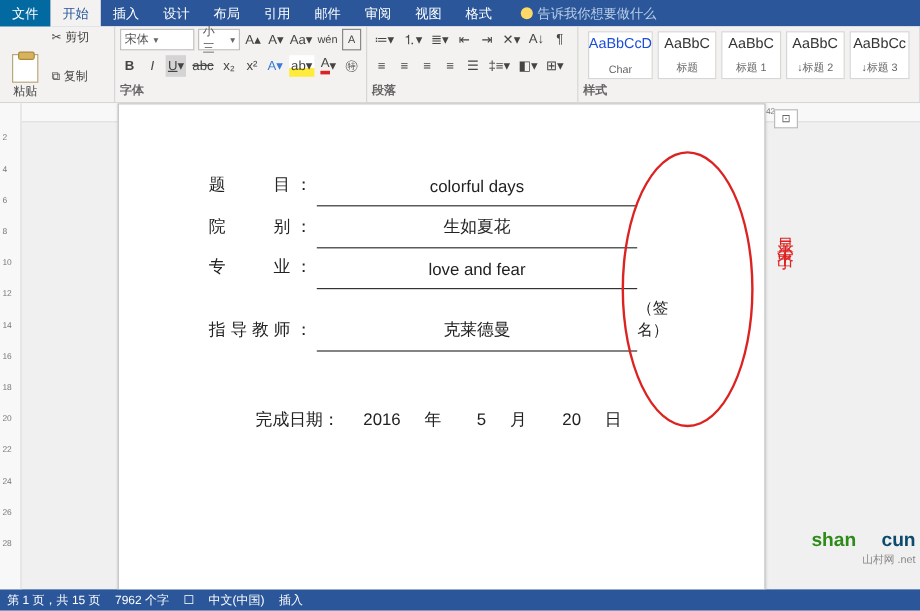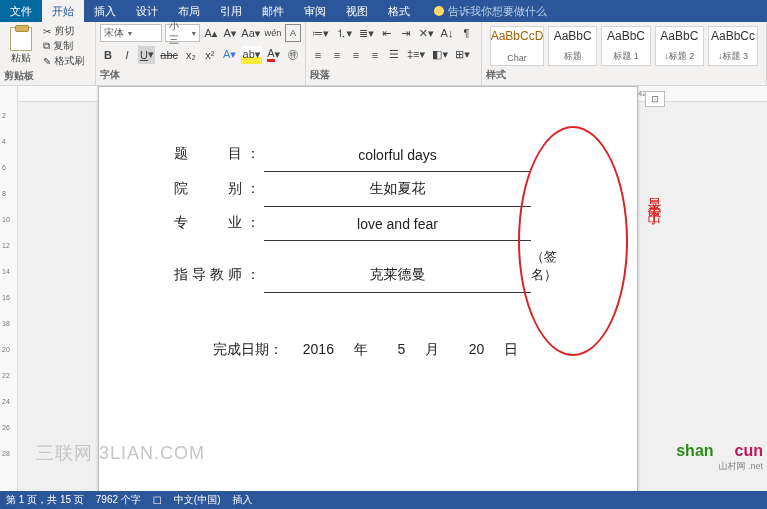--- a/index.html
+++ b/index.html
@@ -13,38 +13,38 @@
   .tabstrip .tab.fmt { color: #fff; }
   .tabstrip .tell { color: #b9cde6; display: flex; align-items: center; gap: 4px; padding-left: 14px; }
   .tabstrip .bulb { width: 10px; height: 10px; border-radius: 50%; background: #ffd966; display: inline-block; }
 
   
   .ribbon { height: 64px; background: #f3f2f1; border-bottom: 1px solid #d6d6d6; display: flex; }
   .group { border-right: 1px solid #d6d6d6; padding: 2px 4px; display: flex; flex-direction: column; justify-content: space-between; }
   .group-title { text-align: left; font-size: 10px; color: #666; padding: 1px 0; font-weight: bold; }
   .group .row { display: flex; align-items: center; gap: 3px; }
 
-  .clip-col { display: flex; flex-direction: column; gap: 1px; font-size: 10px; }
+  .clip-col { display: flex; flex-direction: column; gap: 19px; font-size: 10px; }
   .clip-item { display: flex; align-items: center; gap: 3px; color: #444; cursor: pointer; padding: 0 2px; }
   .paste-btn { display: flex; flex-direction: column; align-items: center; width: 34px; cursor: pointer; font-size: 10px; color: #444; }
   .paste-ico { width: 22px; height: 24px; background: #fff; border: 1px solid #b8a77a; position: relative; }
   .paste-ico::before { content: ""; position: absolute; top: -3px; left: 4px; width: 12px; height: 5px; background: #d8b25c; border: 1px solid #a78a3a; border-radius: 2px; }
 
   .combo { height: 18px; border: 1px solid #c0c0c0; background: #fff; display: flex; align-items: center; padding: 0 3px; font-size: 10px; color: #555; }
   .combo .arrow { margin-left: 4px; font-size: 8px; color: #666; }
 
   .btn { height: 18px; min-width: 16px; display: flex; align-items: center; justify-content: center; cursor: pointer; padding: 0 2px; color: #444; font-size: 11px; }
   .btn b { font-weight: bold; }
   .btn .u { text-decoration: underline; }
 
   .styles-bar { display: flex; gap: 4px; align-items: center; overflow: hidden; padding: 2px 4px 0; }
   .style-tile { width: 54px; height: 40px; border: 1px solid #d6d6d6; background: #fff; display: flex; flex-direction: column; align-items: center; justify-content: space-between; padding: 2px; cursor: pointer; }
   .style-tile .prev { font-size: 12px; color: #333; }
   .style-tile .lbl { font-size: 9px; color: #666; }
-  .style-tile.blue .prev { color: #a16207; }
+  .style-tile.blue .prev { color: #1d4ed8; }
 
   .scissors::before { content: "✂"; font-size: 10px; }
   .copy::before { content: "⧉"; font-size: 10px; }
   .brush::before { content: "✎"; font-size: 10px; }
 
   
   .doc-shell { position: relative; height: calc(509px - 22px - 64px - 18px); background: #f0f0f0; display: flex; }
   .vruler { width: 18px; background: #f8f8f8; border-right: 1px solid #ddd; font-size: 7px; color: #777; position: relative; }
   .vruler .tick { position: absolute; left: 2px; }
   .doc-wrap { flex: 1; overflow: hidden; position: relative; }
@@ -64,21 +64,21 @@
   .nav-widget span { width: 20px; height: 16px; border: 1px solid #bbb; background: #fff; font-size: 9px; display: flex; align-items: center; justify-content: center; color: #666; cursor: pointer; }
 
   
   .oval { position: absolute; border: 2px solid #d22; border-radius: 50%; pointer-events: none; }
   .annot { position: absolute; color: #d22; font-size: 14px; writing-mode: vertical-rl; letter-spacing: 4px; pointer-events: none; }
 
   
   .wm-left { position: absolute; left: 18px; bottom: 26px; color: #c6c6c6; font-size: 18px; letter-spacing: 1px; pointer-events: none; user-select: none; }
   .logo { position: absolute; right: 4px; bottom: 18px; font-size: 16px; font-weight: bold; }
   .logo .g { color: #2e8b1a; }
-  .logo .g2 { color: #be185d; padding-left: 21px; }
+  .logo .g2 { color: #0c4a6e; padding-left: 21px; }
   .logo small { color: #888; font-size: 9px; display: block; text-align: right; font-weight: normal; }
 
   
   .status { height: 18px; background: #2b579a; color: #fff; display: flex; align-items: center; font-size: 10px; padding: 0 6px; gap: 12px; }
   .status .spacer { flex: 1; }
 </style>
 </head>
 <body>
 
 <div class="tabstrip">
@@ -297,21 +297,20 @@
           <span>月</span>&nbsp;&nbsp;
           <span>20</span>&nbsp;
           <span>日</span>
         </div>
       </div>
     </div>
 
     <div class="oval" style="left:500px; top:40px; width:110px; height:230px;"></div>
     <div class="annot" style="left:628px; top:100px;">显示未出了</div>
 
-    <div class="wm-left">三联网 3LIAN.COM</div>
     <div class="logo">
       <span class="g">shan</span><span class="g2">cun</span>
       <small>山村网 .net</small>
     </div>
   </div>
 </div>
 
 <div class="status">
   <span>第 1 页，共 15 页</span>
   <span>7962 个字</span>

